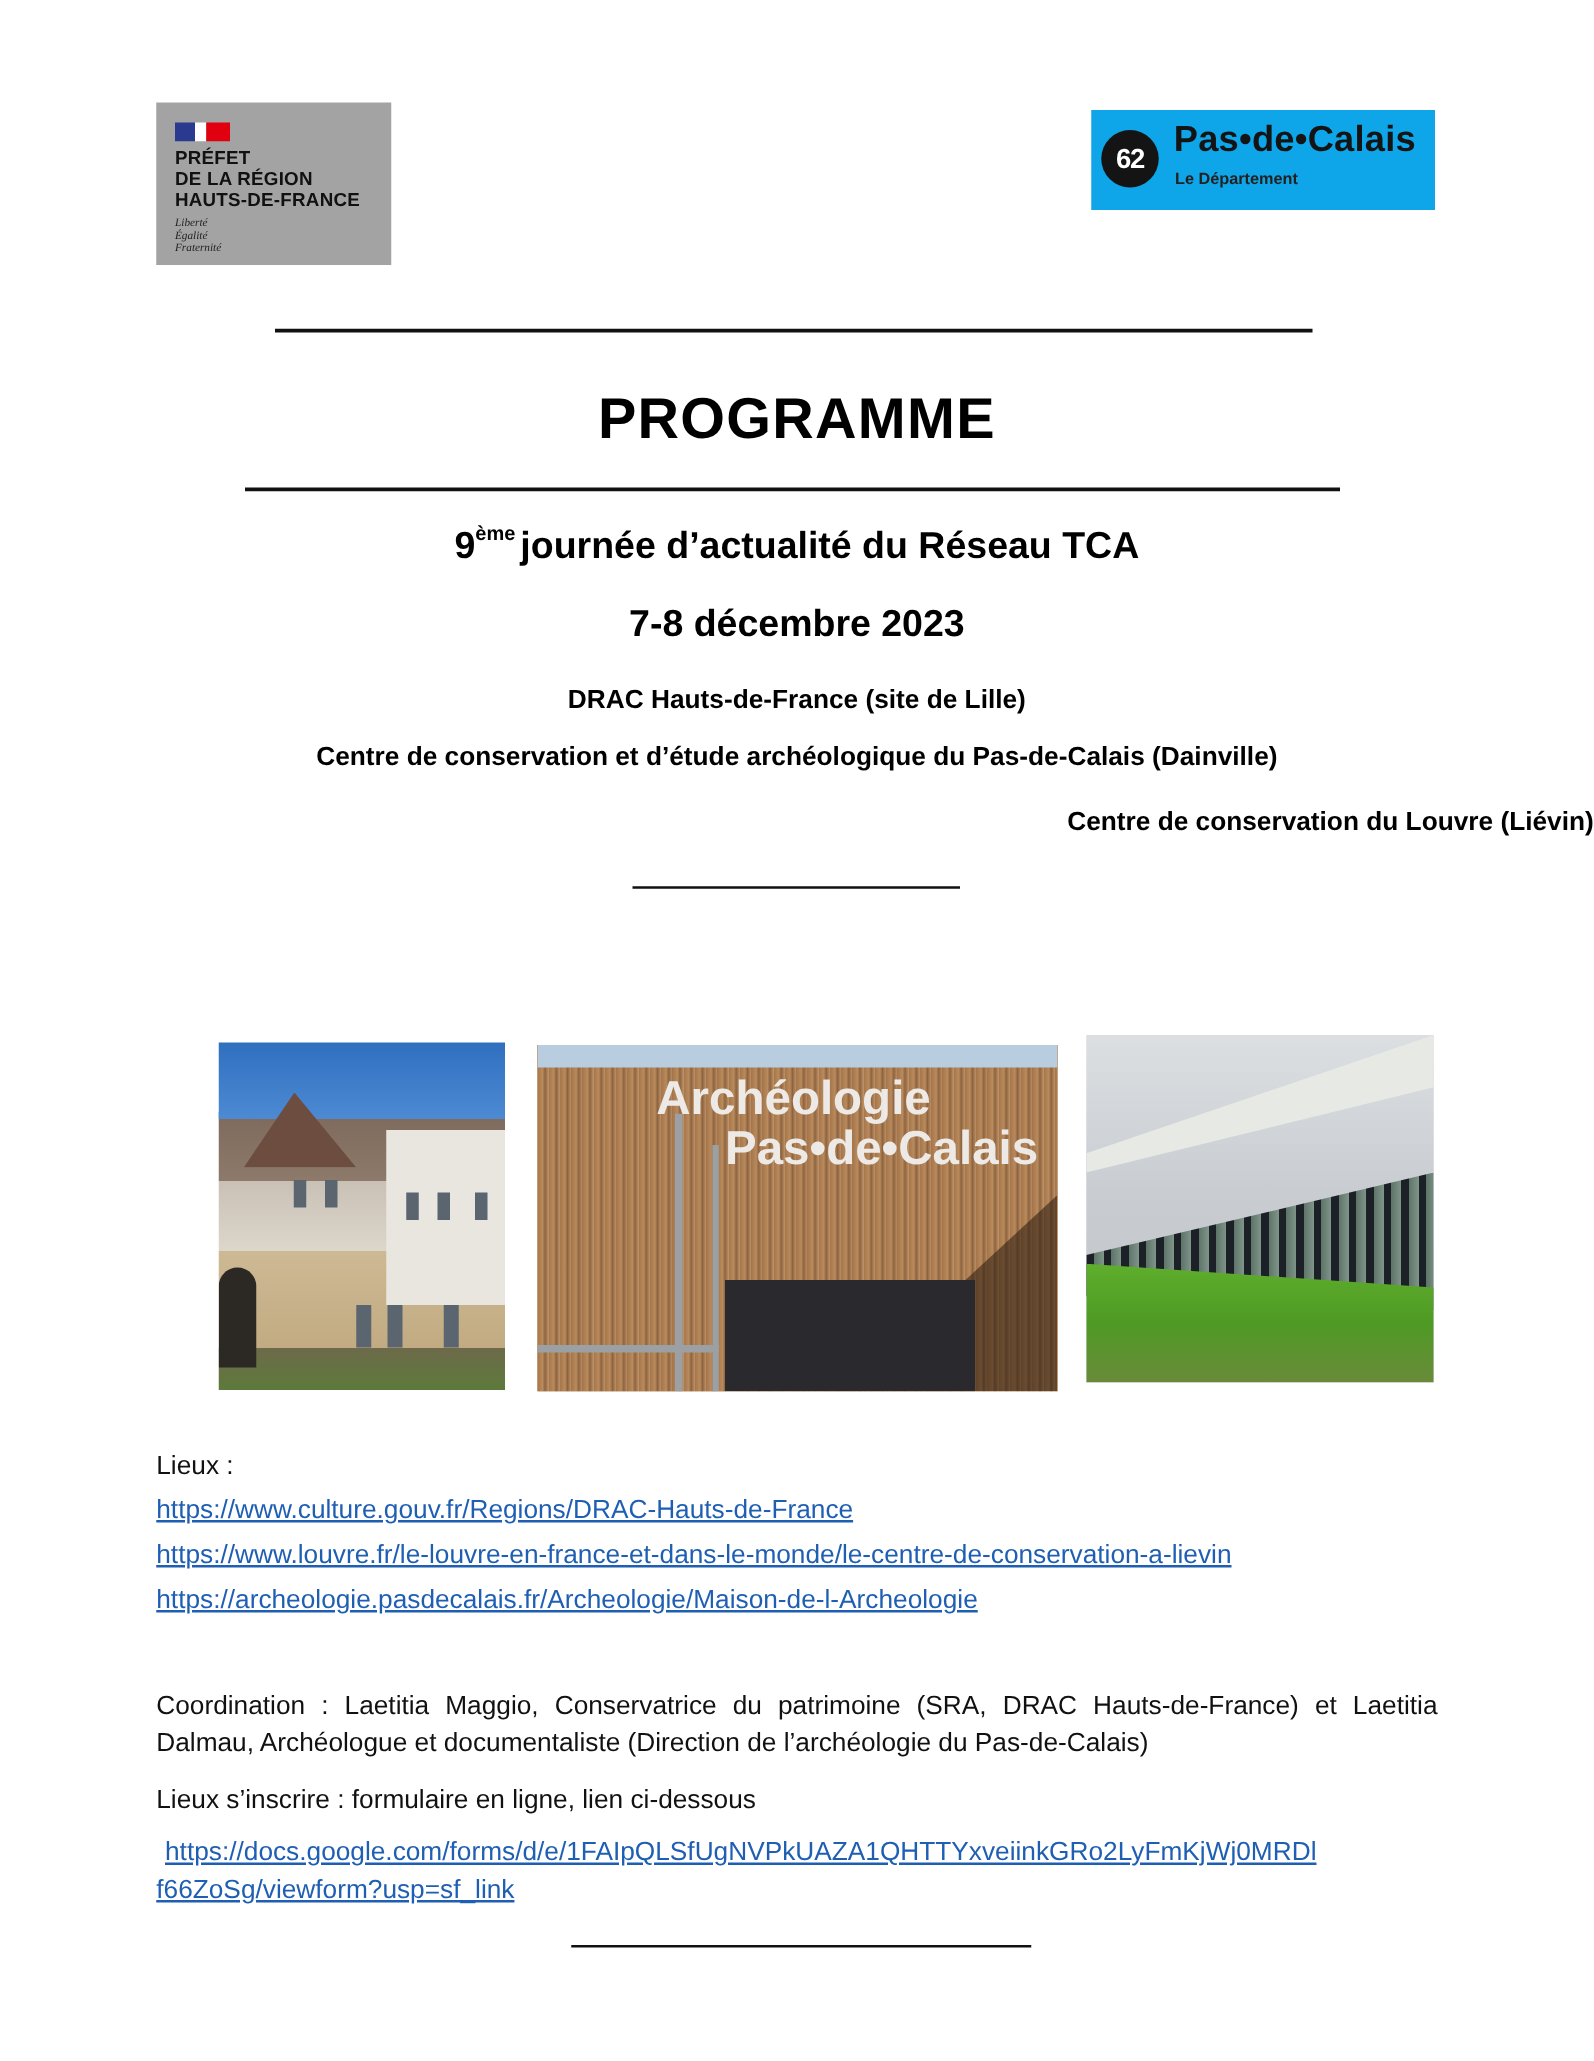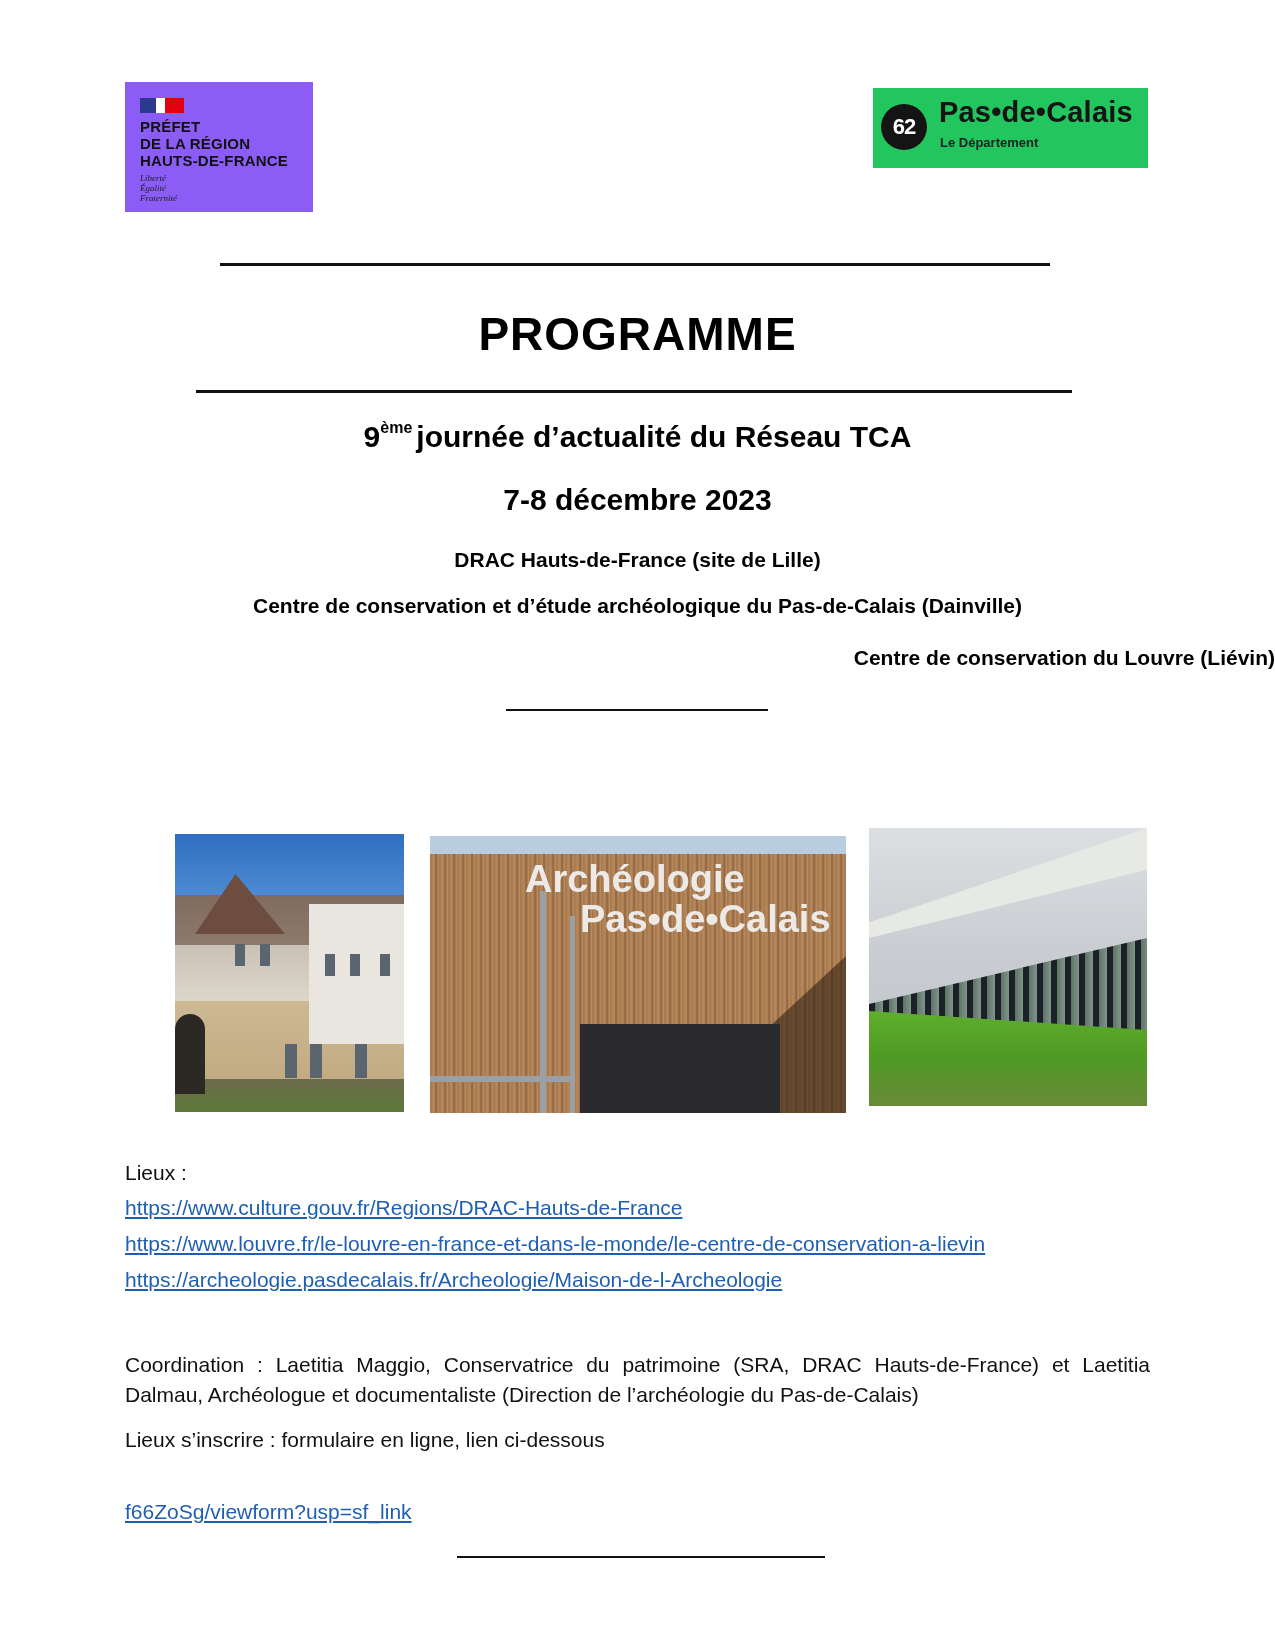--- a/index.html
+++ b/index.html
@@ -1,31 +1,31 @@
 <!DOCTYPE html>
 <html><head>
 <meta charset="utf-8">
 <style>
   html, body { margin: 0; padding: 0; background: #ffffff; }
   body { width: 1275px; height: 1649px; position: relative; overflow: hidden;
          font-family: "Liberation Sans", sans-serif; color: #000; }
   .abs { position: absolute; }
 
   
-  .logo-prefet { left: 125px; top: 82px; width: 188px; height: 130px; background: #8b5cf6; }
+  .logo-prefet { left: 125px; top: 82px; width: 188px; height: 130px; background: #a3a3a3; }
   .flag { position: absolute; left: 15px; top: 16px; width: 44px; height: 15px; display: flex; }
   .flag .b { width: 16px; background: #2a3a8f; }
   .flag .w { width: 9px; background: #ffffff; }
   .flag .r { width: 19px; background: #e1000f; }
   .prefet-title { position: absolute; left: 15px; top: 36px; font-weight: bold; font-size: 15px;
                   line-height: 17px; letter-spacing: 0.2px; color: #111; }
   .prefet-motto { position: absolute; left: 15px; top: 91px; font-family: "Liberation Serif", serif;
                   font-style: italic; font-size: 9px; line-height: 10px; color: #222; }
 
-  .logo-pdc { left: 873px; top: 88px; width: 275px; height: 80px; background: #22c55e; }
+  .logo-pdc { left: 873px; top: 88px; width: 275px; height: 80px; background: #0ea5e9; }
   .pdc-circle { position: absolute; left: 8px; top: 16px; width: 46px; height: 46px; border-radius: 50%;
                 background: #141414; color: #fff; font-weight: bold; font-size: 22px;
                 display: flex; align-items: center; justify-content: center; letter-spacing: -1px; }
   .pdc-name { position: absolute; left: 66px; top: 8px; font-weight: bold; font-size: 29px; color: #141414; letter-spacing: 0.2px; }
   .pdc-sub { position: absolute; left: 67px; top: 47px; font-weight: bold; font-size: 13px; color: #222; }
 
   
   .rule { position: absolute; height: 3px; background: #111; }
   .rule.thin { height: 2px; }
 
@@ -155,16 +155,16 @@
 <div class="body-text" style="top:1158px;">Lieux :</div>
 <div class="body-text" style="top:1193px;"><a class="link" href="#">https://www.culture.gouv.fr/Regions/DRAC-Hauts-de-France</a></div>
 <div class="body-text" style="top:1229px;"><a class="link" href="#">https://www.louvre.fr/le-louvre-en-france-et-dans-le-monde/le-centre-de-conservation-a-lievin</a></div>
 <div class="body-text" style="top:1265px;"><a class="link" href="#">https://archeologie.pasdecalais.fr/Archeologie/Maison-de-l-Archeologie</a></div>
 
 <div class="body-text justify" style="top:1350px;"><span class="bold">Coordination</span><span> : Laetitia Maggio, Conservatrice du patrimoine (SRA, DRAC Hauts-de-France) et Laetitia Dalmau, Archéologue et documentaliste (Direction de l’archéologie du Pas-de-Calais)</span></div>
 
 <div class="body-text" style="top:1425px;"><span class="bold">Lieux s’inscrire</span><span> : formulaire en ligne, lien ci-dessous</span></div>
 
 <div class="body-text" style="top:1467px; padding-left:7px; width:1018px;">
-  <a class="link" href="#"><br><span style="margin-left:-7px;">f66ZoSg/viewform?usp=sf_link</span></a>
+  <a class="link" href="#"><span>https://docs.google.com/forms/d/e/1FAIpQLSfUgNVPkUAZA1QHTTYxveiinkGRo2LyFmKjWj0MRDl</span><br><span style="margin-left:-7px;">f66ZoSg/viewform?usp=sf_link</span></a>
 </div>
 
 <div class="rule thin" style="left:457px; top:1556px; width:368px;"></div>
 
 </body></html>

